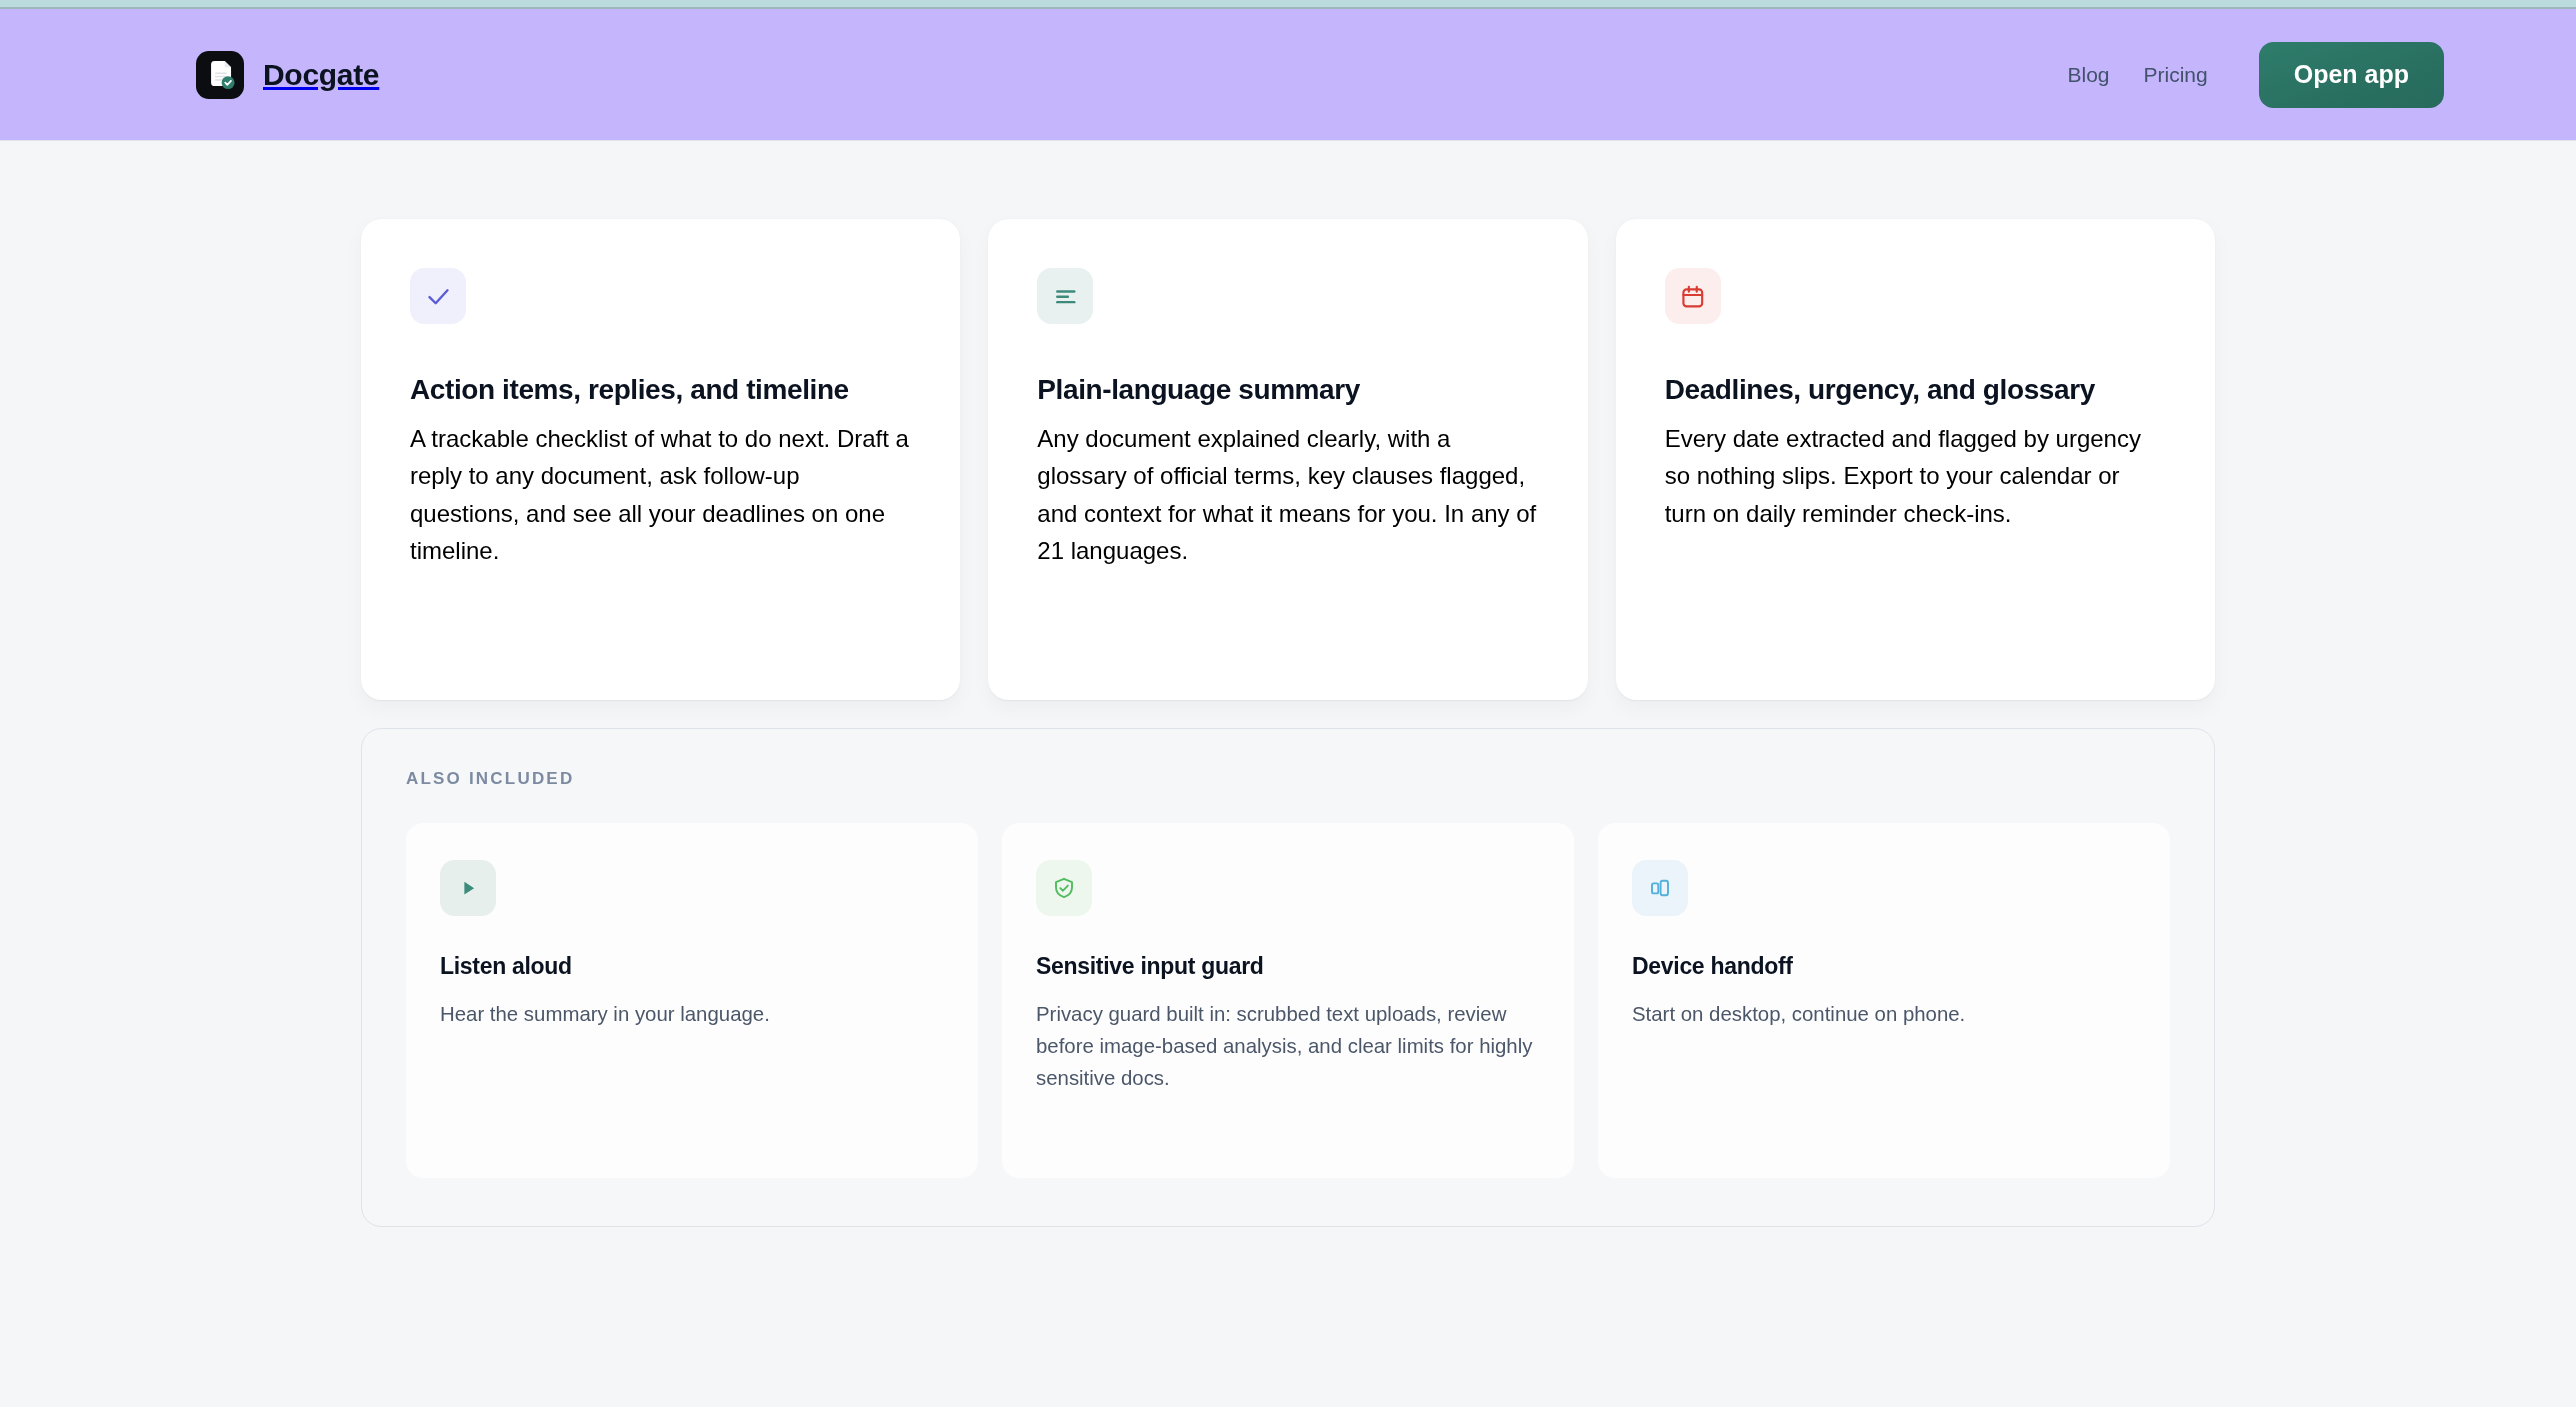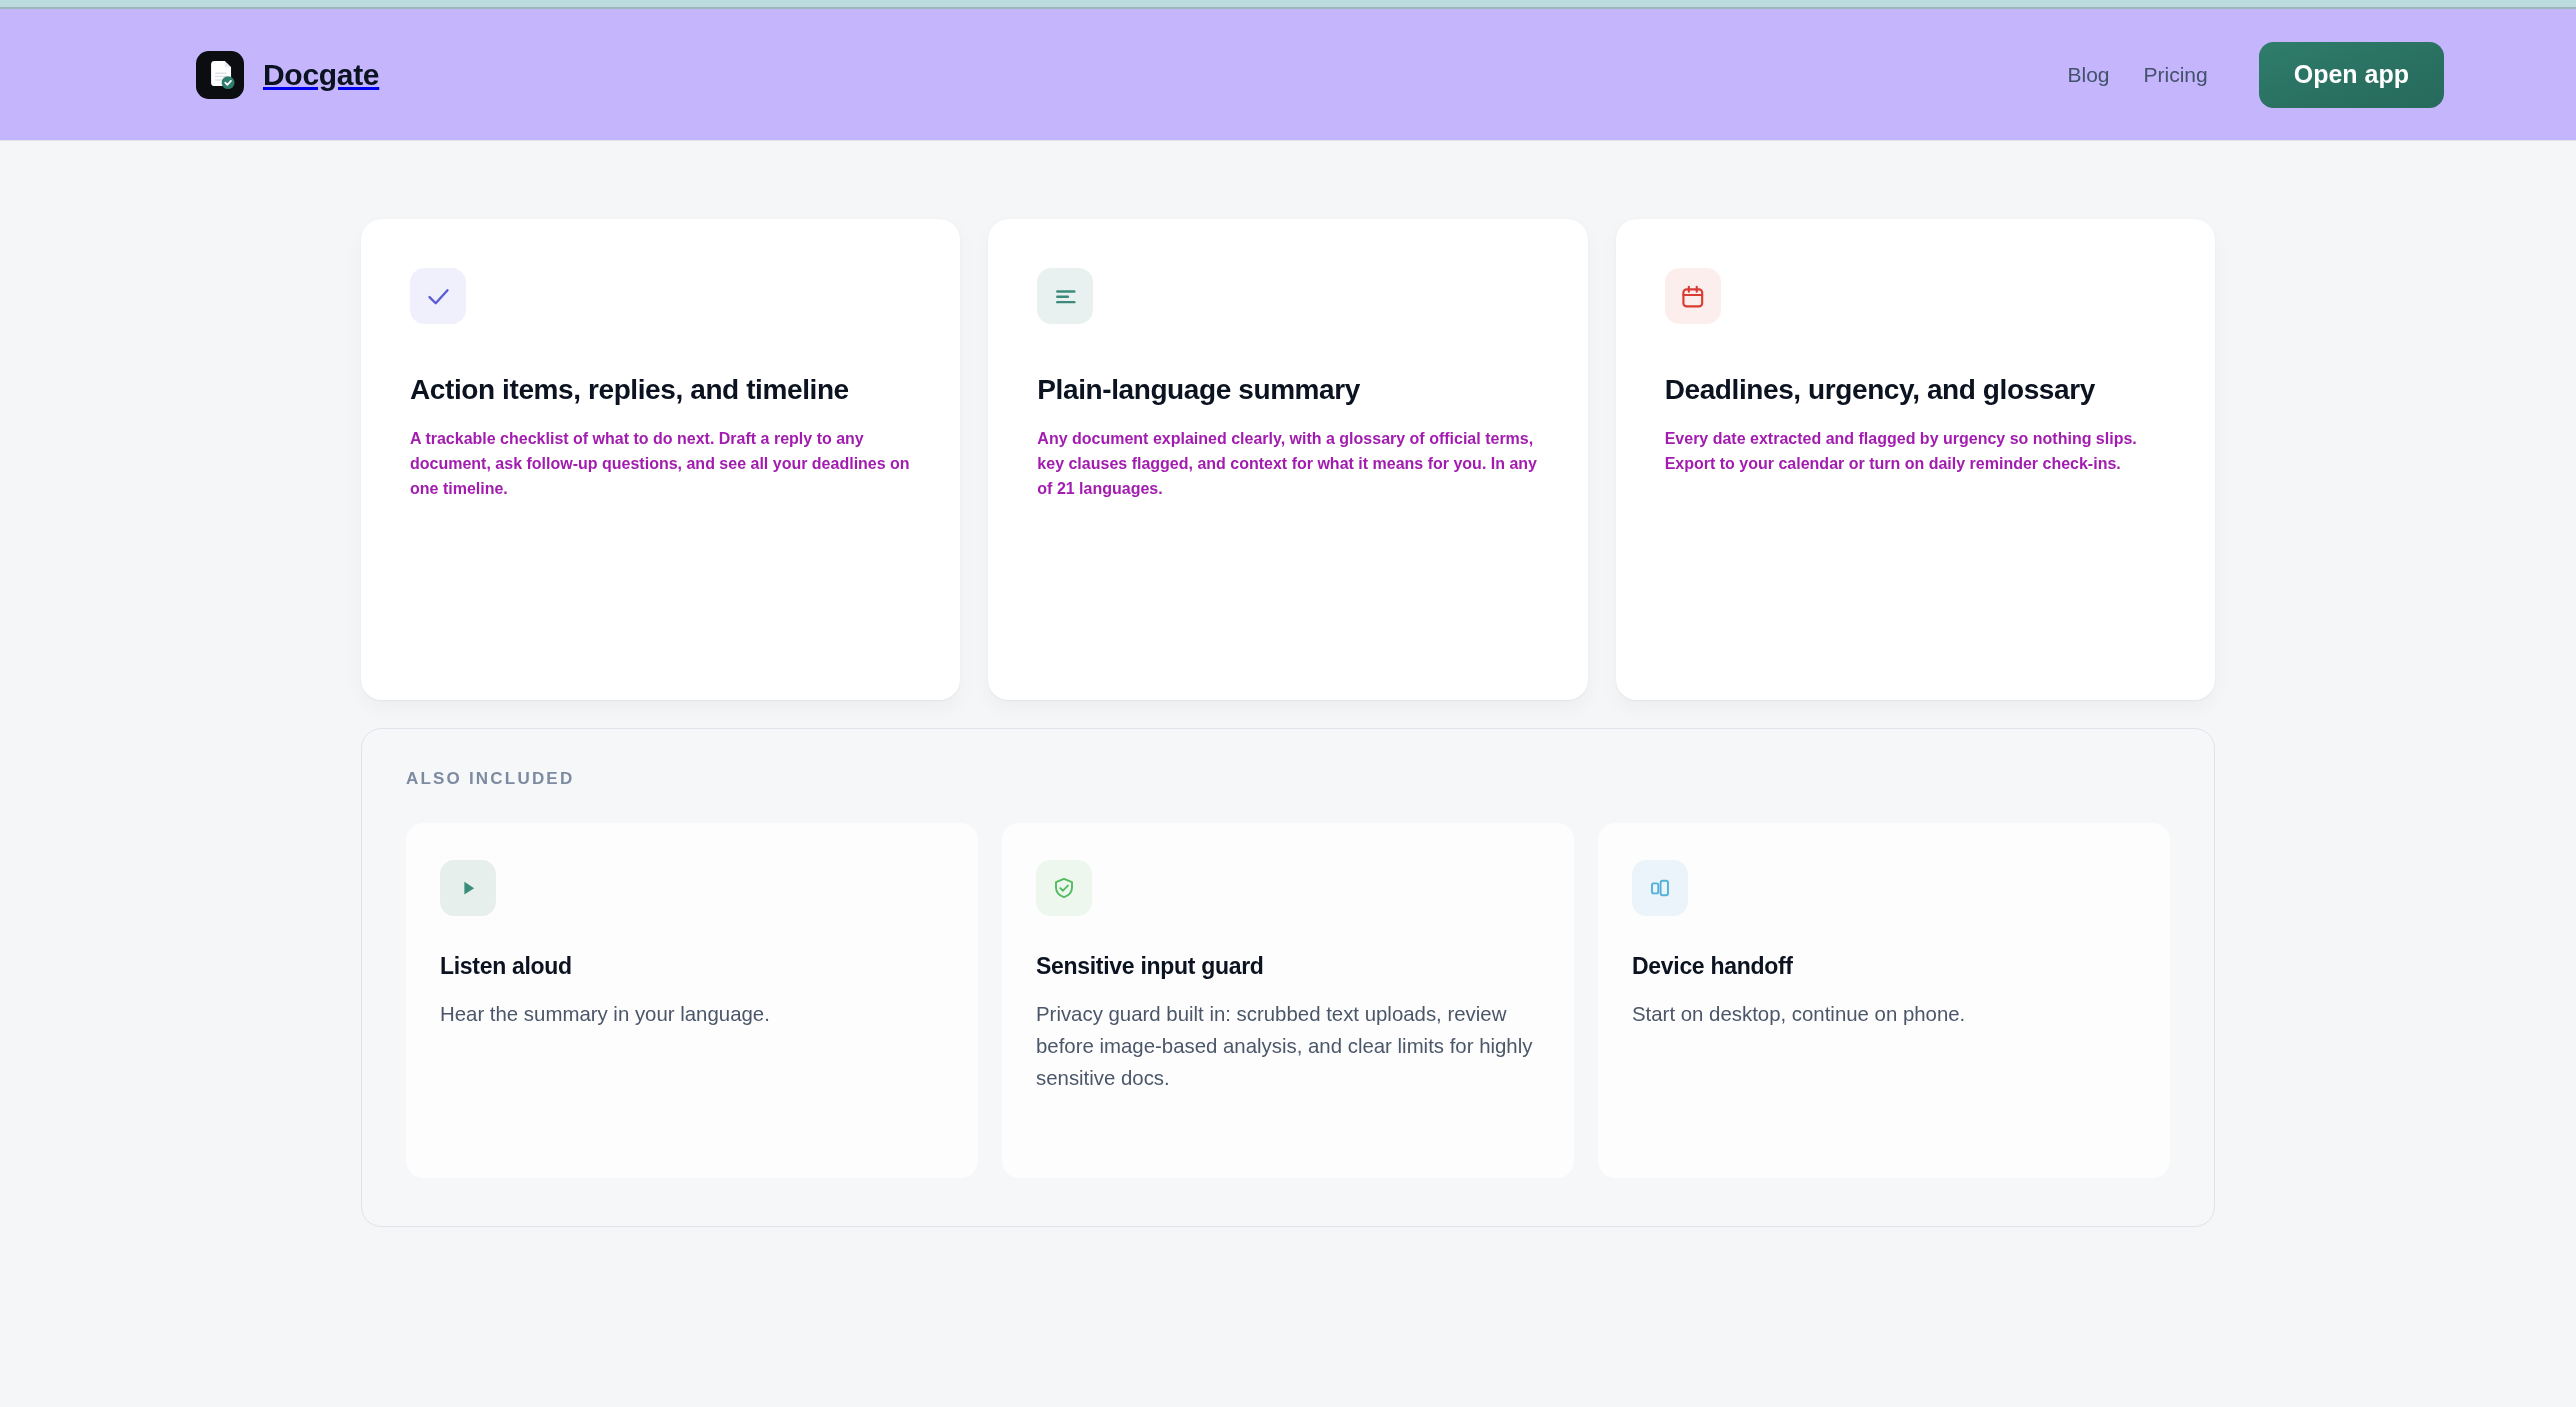--- a/index.html
+++ b/index.html
@@ -124,28 +124,27 @@
   .icon-tile.tint-mint   { background: #e7efec; }
   .icon-tile.tint-sky    { background: #eaf4fa; }
   .icon-tile.tint-green  { background: #eef7ee; }
 
   .card-title {
     font-size: 28px;
     font-weight: 700;
     line-height: 1.28;
     letter-spacing: -0.4px;
     color: #0b1220;
-    margin-bottom: 19px;
+    margin-bottom: 12px;
   }
 
   .card-body {
-    font-size: 16px;
+    font-size: 24px;
     line-height: 1.55;
-    color: #a21caf;
-    font-weight: bold;
+    color: #000000;
   }
 
   
   .also-panel {
     margin-top: 28px;
     border: 1.7px solid #dfe4ea;
     border-radius: 20.4px;
     background: #f5f7f9;
     padding: 40px 44px 48px 44px;
   }

